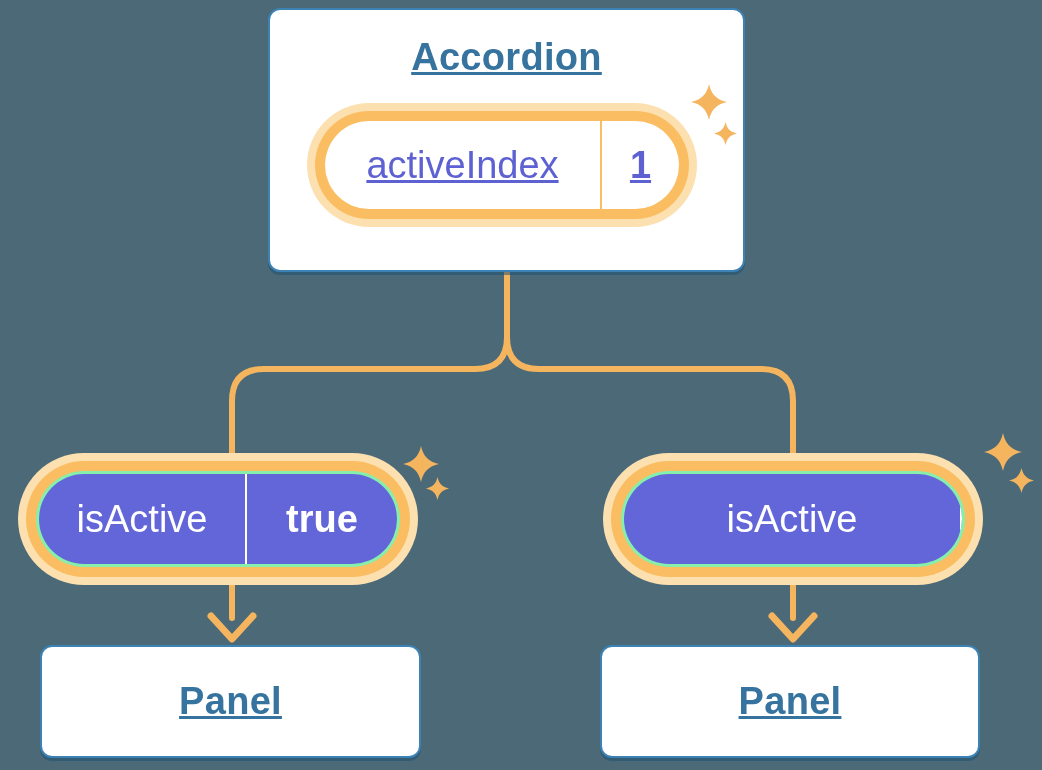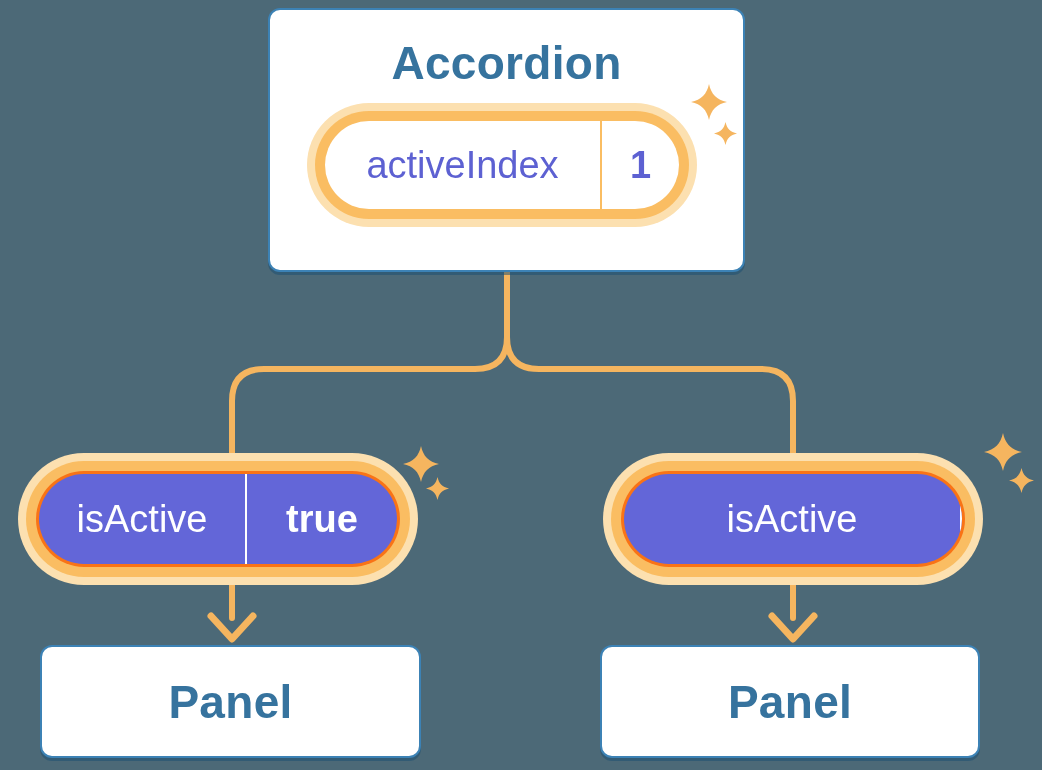--- a/index.html
+++ b/index.html
@@ -35,23 +35,24 @@
   .accordion-card { left: 268px; top: 8px; width: 477px; height: 264px; }
   .panel-card {
     display: flex;
     align-items: center;
     justify-content: center;
   }
   .panel-left  { left: 40px;  top: 645px; width: 381px; height: 113px; }
   .panel-right { left: 600px; top: 645px; width: 380px; height: 113px; }
   .heading {
     color: #36739E;
-    font-size: 46px;
+    font-size: 38px;
     font-weight: 600;
     letter-spacing: 0.3px;
+    text-decoration: underline;
   }
   .card-title {
     text-align: center;
     margin-top: 26px;
   }
   
   .pill-halo {
     position: absolute;
     z-index: 2;
     background: #FCE0B0;
@@ -69,21 +70,21 @@
   .pill-core {
     border-radius: 999px;
     height: 100%;
     display: flex;
     align-items: stretch;
     overflow: hidden;
     box-sizing: border-box;
     background: #FFFFFF;
   }
   .pill-gap {
-    background: #f97316;
+    background: #86efac;
     border-radius: 999px;
     padding: 3px;
     height: 100%;
     box-sizing: border-box;
   }
   .pill-body {
     background: #6366D8;
     border-radius: 999px;
     height: 100%;
     display: flex;
@@ -104,21 +105,21 @@
   }
   .pill-divider { width: 2px; }
   .pill-value {
     display: flex;
     align-items: center;
     justify-content: center;
     font-size: 38px;
     font-weight: 700;
   }
   .state-pill .pill-label,
-  .state-pill .pill-value { color: #5D61D2; }
+  .state-pill .pill-value { color: #5D61D2; text-decoration: underline; }
   .state-pill .pill-divider { background: #FABD62; }
   .state-pill .pill-value { width: 77px; }
 
   .pill-body .pill-label,
   .pill-body .pill-value { color: #FFFFFF; }
   .pill-body .pill-divider { background: #FFFFFF; }
   .prop-pill-left  .pill-value { width: 150px; }
   .prop-pill-right .pill-value { width: 130px; }
 
   

